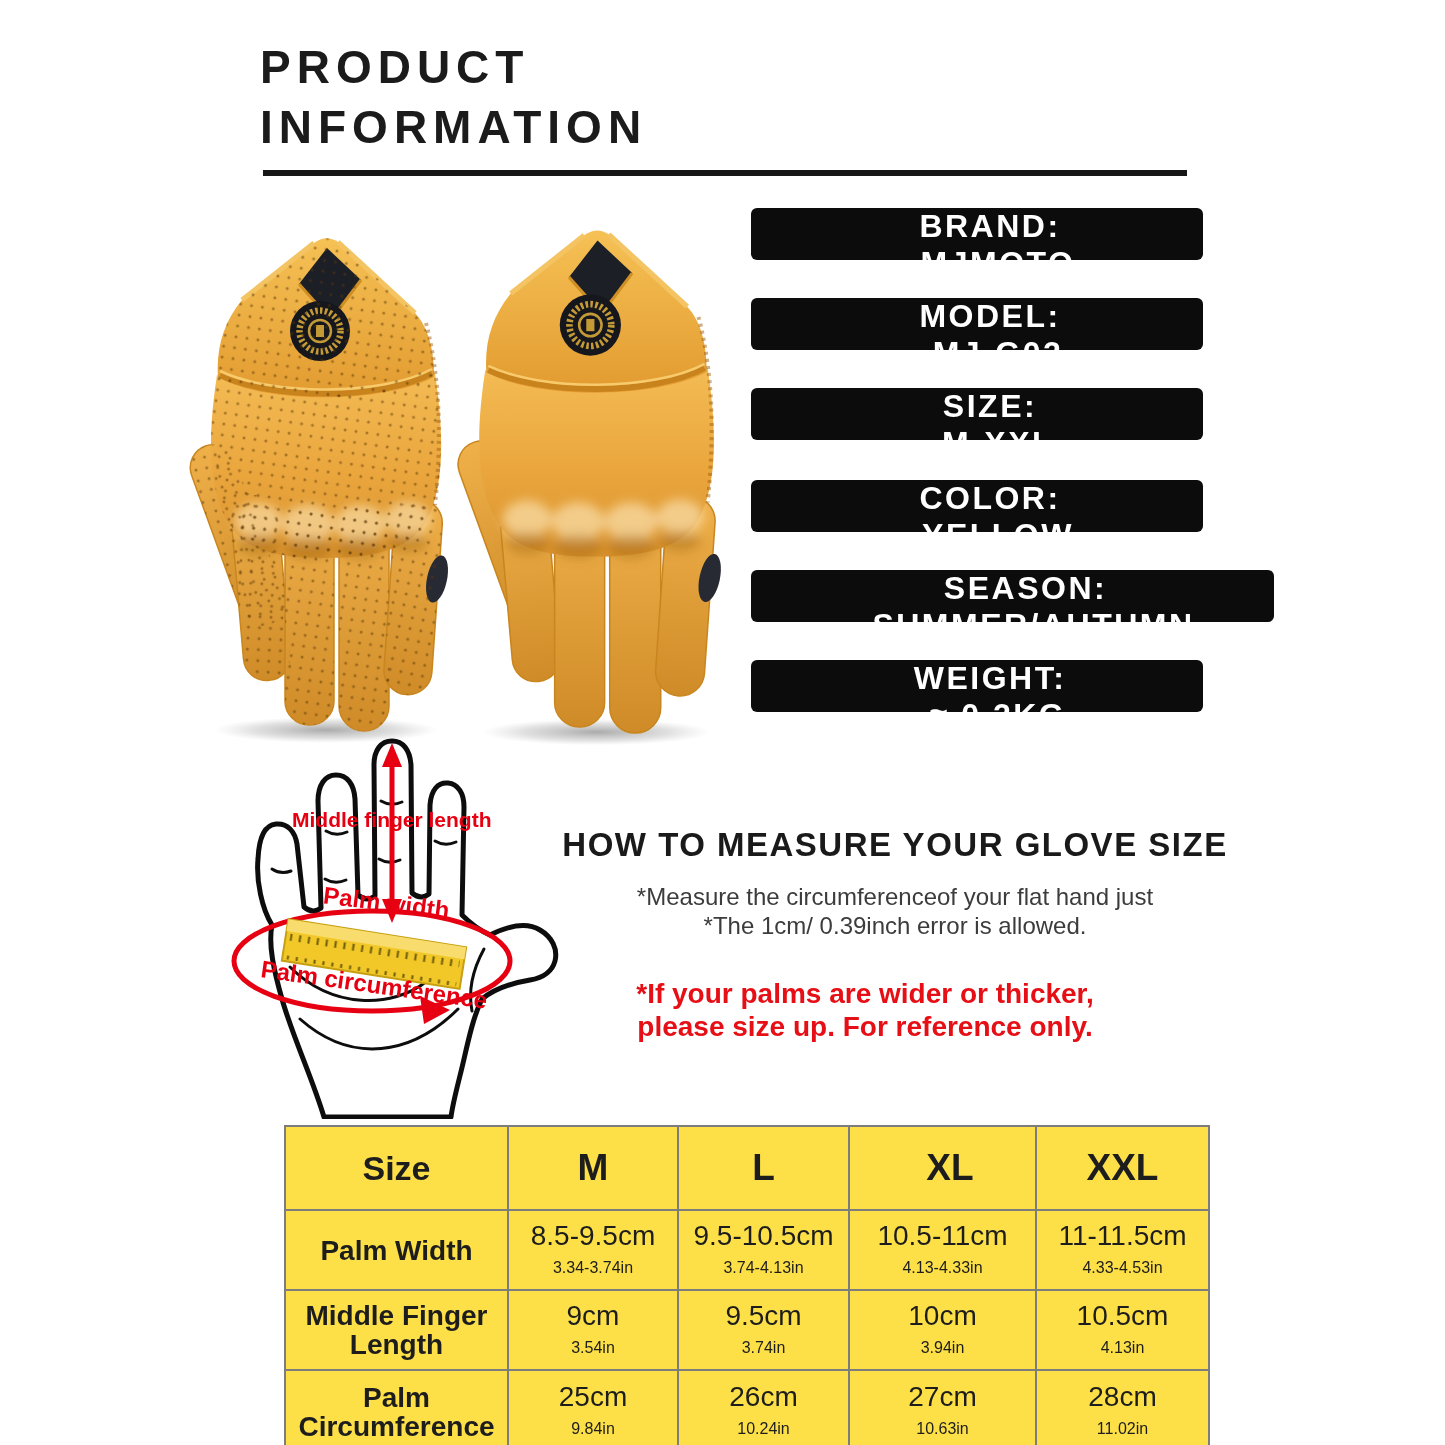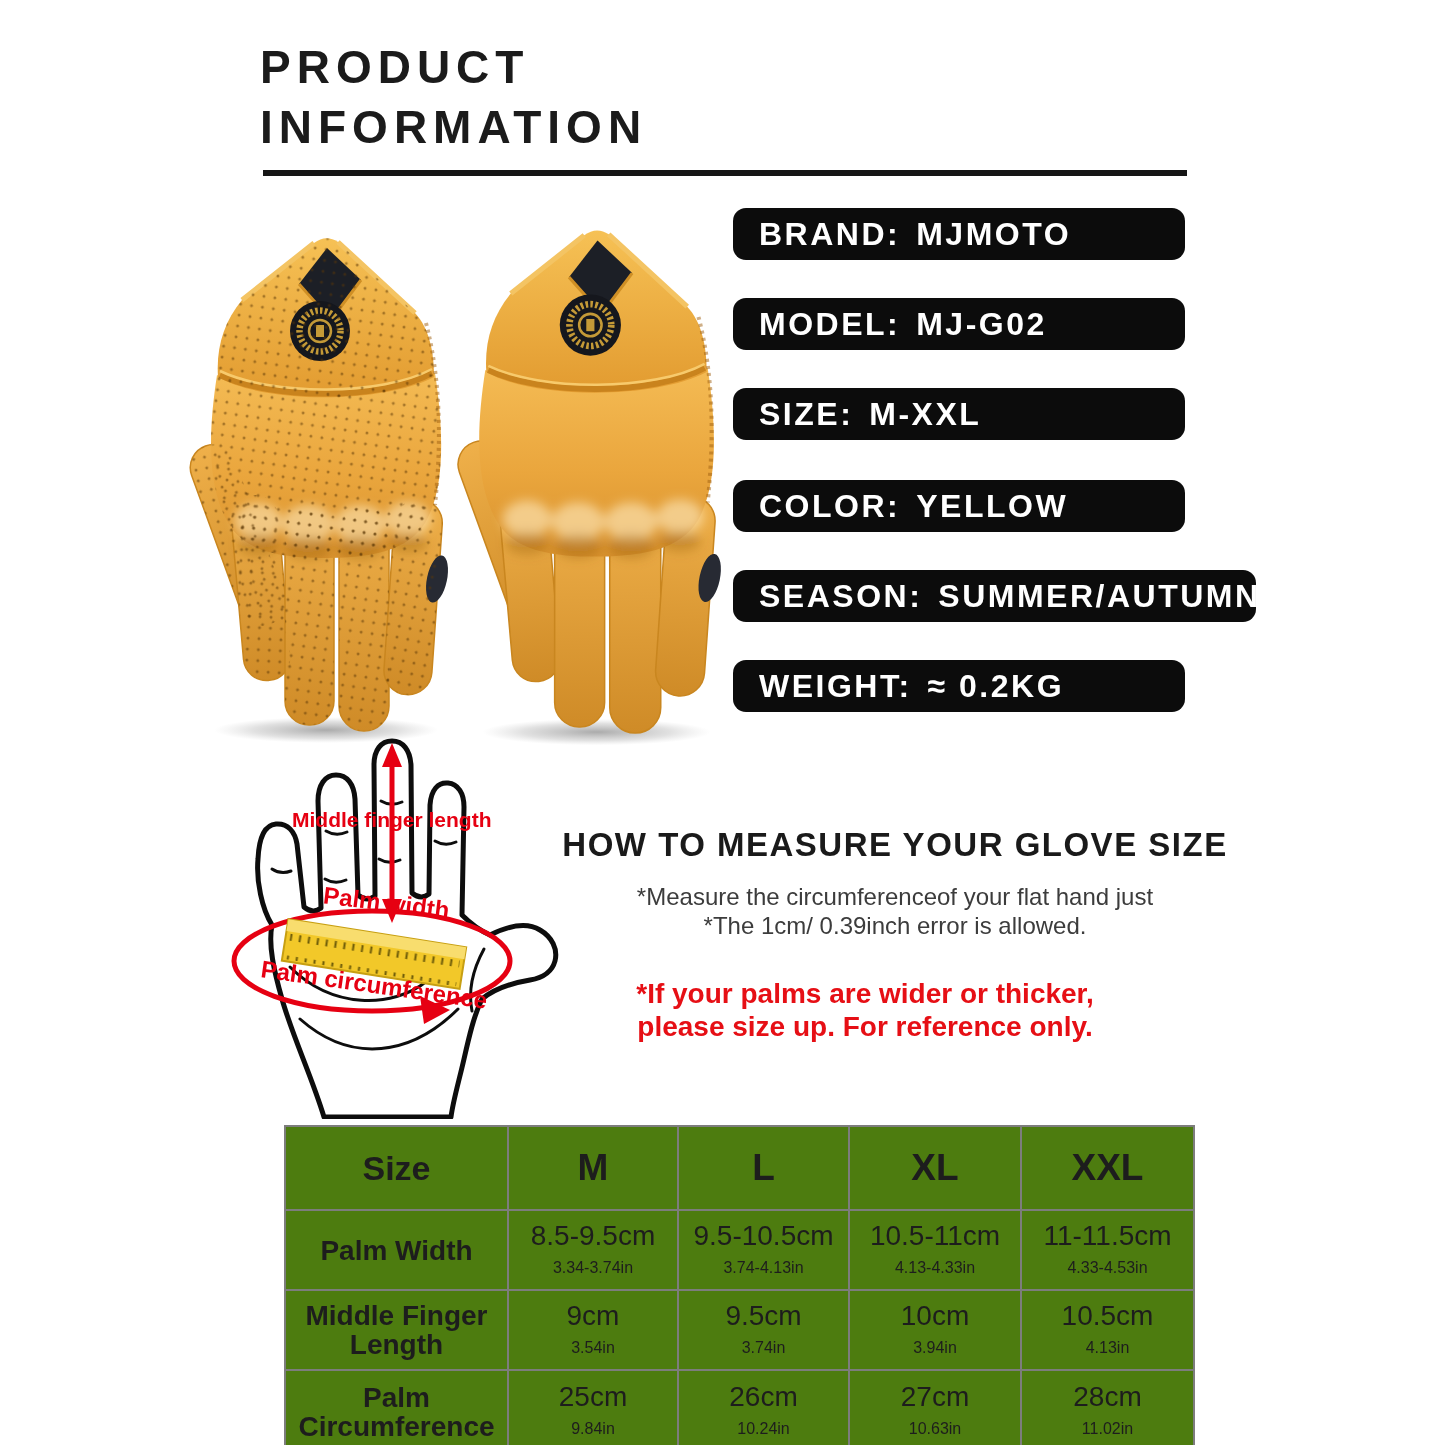--- a/index.html
+++ b/index.html
@@ -6,46 +6,46 @@
   #page{position:relative;width:1445px;height:1445px;background:#fff;overflow:hidden;
         font-family:"Liberation Sans", sans-serif;margin-top:31px;}
   .abs{position:absolute;}
 
   
   #title{left:260px;top:6px;font-size:46px;letter-spacing:6px;font-weight:600;
          color:#1b1b1b;line-height:60px;white-space:nowrap;}
   #title-underline{left:263px;top:139px;width:924px;height:6px;background:#161616;}
 
   
-  .spec-bar{left:733px;width:452px;height:52px;background:#0c0c0c;border-radius:13px;
+  .spec-bar{left:751px;width:452px;height:52px;background:#0c0c0c;border-radius:6px;
             color:#ffffff;font-weight:700;font-size:32px;letter-spacing:2.5px;
-            display:flex;align-items:center;padding-left:26px;box-sizing:border-box;white-space:nowrap;}
+            display:flex;align-items:center;padding-left:26px;box-sizing:border-box;white-space:nowrap;flex-direction:column;}
   .spec-bar .v{margin-left:16px;}
   .spec-wide{width:523px;}
 
   
   #measure-head{left:555px;top:795px;width:680px;text-align:center;font-size:33px;
                 font-weight:700;letter-spacing:1.5px;color:#1a1a1a;white-space:nowrap;}
   #measure-para{left:555px;top:851px;width:680px;text-align:center;font-size:24px;
                 line-height:29px;color:#3c3c3c;}
   #measure-warn{left:525px;top:946px;width:680px;text-align:center;font-size:28px;
                 font-weight:700;line-height:33px;color:#e60f15;}
 
   
   .hand-label{color:#e60012;font-weight:700;white-space:nowrap;}
   #lbl-finger{left:292px;top:777px;font-size:21px;}
   #lbl-width{left:323px;top:858px;font-size:24px;transform:rotate(7deg);}
   #lbl-circ{left:260px;top:940px;font-size:24px;transform:rotate(8deg);}
 
   
   #size-table{left:284px;top:1094px;border-collapse:collapse;table-layout:fixed;}
-  #size-table td,#size-table th{border:2px solid #7d7d7d;background:#4d7c0f;text-align:center;
+  #size-table td,#size-table th{border:2px solid #7d7d7d;background:#fde047;text-align:center;
         vertical-align:middle;padding:0;color:#1d1d1d;}
   #size-table .c0{width:221px;} #size-table .c1{width:168px;} #size-table .c2{width:169px;}
-  #size-table .c3{width:170px;} #size-table .c4{width:171px;}
+  #size-table .c3{width:170px;padding-left:15px;} #size-table .c4{width:171px;}
   #size-table .hrow{height:84px;} .trow1{height:80px;} .trow2{height:80px;} .trow3{height:83px;}
   .h-size{font-size:34px;font-weight:700;}
   .h-col{font-size:37px;font-weight:700;}
   .row-label{font-size:28px;font-weight:700;line-height:29px;}
   .cell-cm{font-size:28px;line-height:34px;}
   .cell-in{font-size:16px;line-height:29px;}
 </style>
 </head>
 <body>
 

